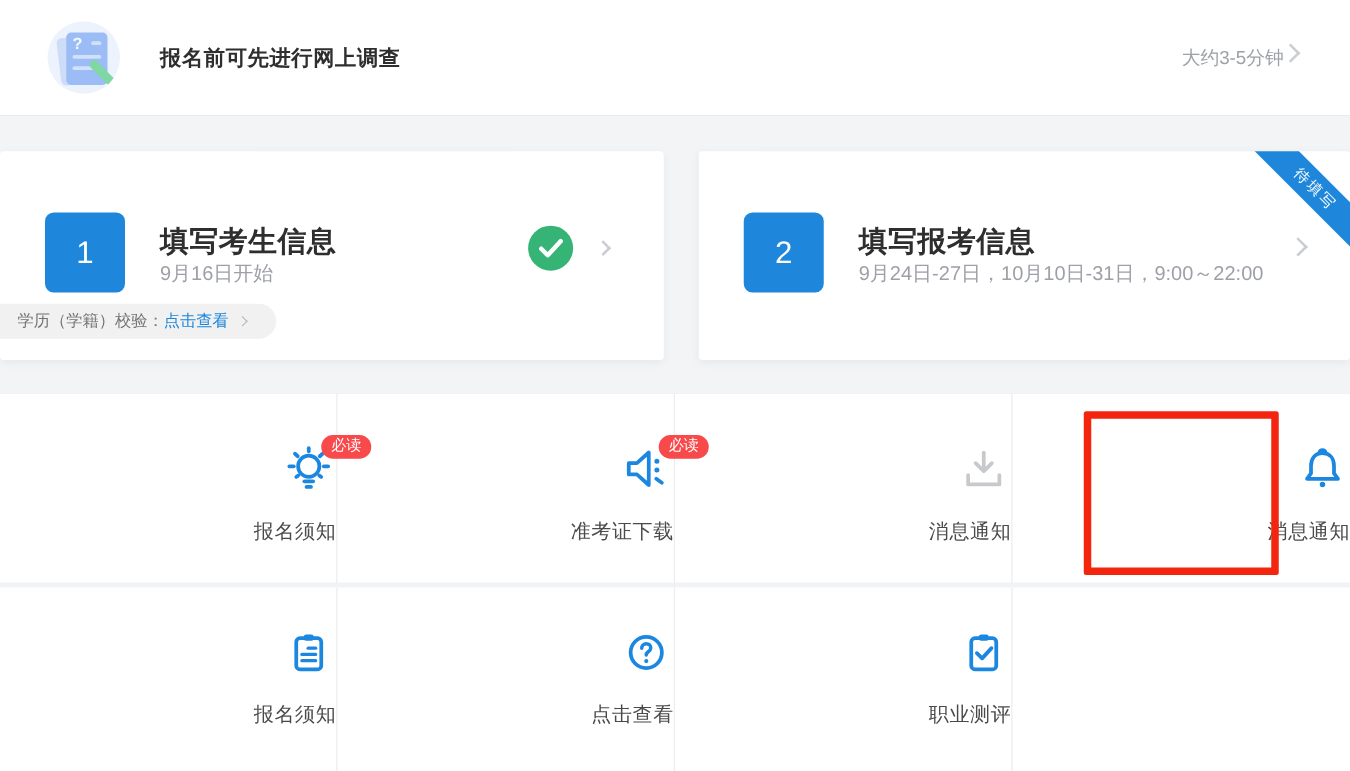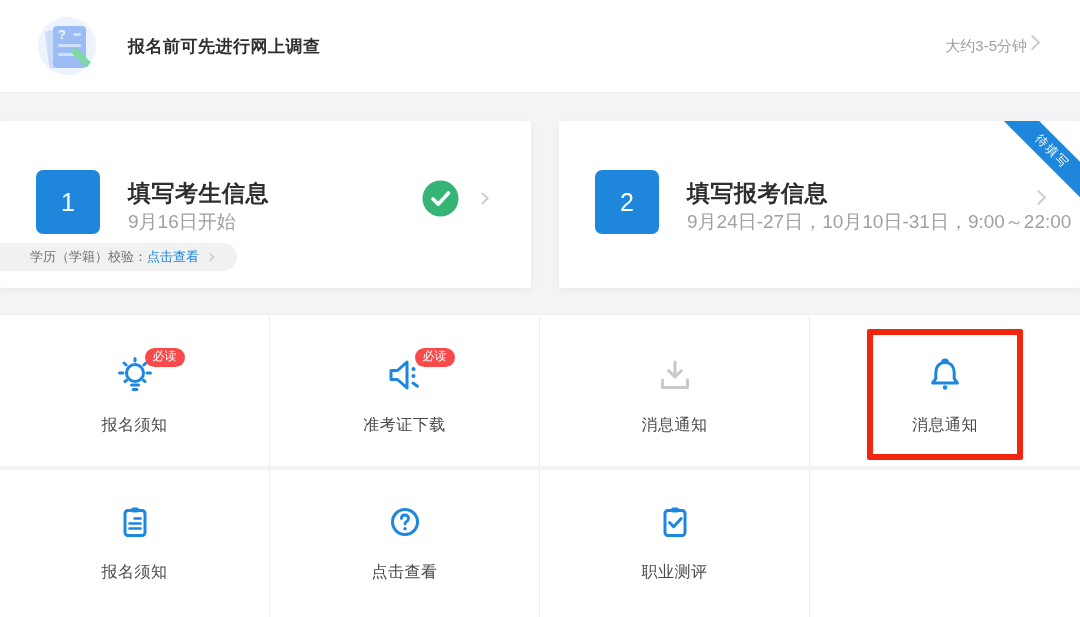--- a/index.html
+++ b/index.html
@@ -26,36 +26,36 @@
   .chev-lg { width:11px; height:11px; }
 
   
   .cards { position:absolute; top:121px; left:0; width:1080px; height:167px; }
   .card { position:absolute; top:0; height:167px; background:#fff; border-radius:3px; box-shadow:0 2px 8px rgba(0,0,0,.05); }
   .card1 { left:0; width:531px; }
   .card2 { left:559px; width:521px; }
   .step-num { position:absolute; left:36px; top:49px; width:64px; height:64px; background:#1e87db; border-radius:7px;
               color:#fff; font-size:25px; display:flex; align-items:center; justify-content:center; }
   .step-title { position:absolute; left:128px; top:57px; font-size:23px; font-weight:bold; color:#2e2e2e; letter-spacing:.5px; }
-  .step-sub { position:absolute; left:128px; top:88px; font-size:19px; color:#9da0a6; }
+  .step-sub { position:absolute; left:128px; top:88px; font-size:16px; color:#9da0a6; }
   .check-circle { position:absolute; right:72px; top:59px; width:37px; height:37px; }
   .card1 .chev-card { position:absolute; right:44px; top:73px; }
   .card2 .chev-card { position:absolute; right:36px; top:71px; width:11px; height:11px; }
   .verify-pill { position:absolute; left:0; top:122px; height:28px; line-height:28px; background:#f1f1f2;
-                 border-radius:0 14px 14px 0; padding:0 24px 0 30px; font-size:13px; color:#737373; white-space:nowrap; }
+                 border-radius:0 14px 14px 0; padding:0 24px 0 14px; font-size:13px; color:#737373; white-space:nowrap; }
   .verify-pill .link { color:#1e87db; text-decoration:none; cursor:pointer; }
   .chev-sm { width:6px; height:6px; border-width:1.5px; border-color:#b9bdc4; margin-left:8px; margin-bottom:1px; }
   .ribbon-wrap { position:absolute; top:0; right:0; width:88px; height:88px; overflow:hidden; border-radius:0 3px 0 0; }
   .ribbon { position:absolute; top:18px; right:-34px; width:124px; transform:rotate(45deg); background:#1e87db;
             color:#fff; font-size:12px; text-align:center; padding:4px 0; letter-spacing:2px; }
 
   
   .grid { position:absolute; top:314px; left:0; width:1080px; height:303px; background:#fff; border-top:1px solid #ededf0;
           display:grid; grid-template-columns:repeat(4,1fr); grid-template-rows:155px 148px; }
-  .cell { position:relative; display:flex; flex-direction:column; align-items:center; border-right:1px solid #ededf0; cursor:pointer; }
+  .cell { position:relative; display:flex; flex-direction:column; align-items:flex-end; border-right:1px solid #ededf0; cursor:pointer; }
   .cell:nth-child(4n) { border-right:none; }
   .cell.r1 { padding-top:38px; border-bottom:4px solid #f2f3f5; }
   .cell.r2 { padding-top:30px; }
   .icon-wrap { position:relative; width:44px; height:44px; flex:none; }
   .cell-label { margin-top:18px; font-size:16px; color:#4a4a4a; letter-spacing:.5px; }
   .badge { position:absolute; top:-5px; left:32px; background:#f8494b; color:#fff; font-size:12px;
            padding:2px 8px 3px; border-radius:10px; white-space:nowrap; line-height:1.15; }
   .hl-rect { position:absolute; top:14px; left:50%; transform:translateX(-50%); width:156px; height:131px;
              border:6px solid #f3250f; border-radius:2px; pointer-events:none; }
   .gicon { display:block; }

